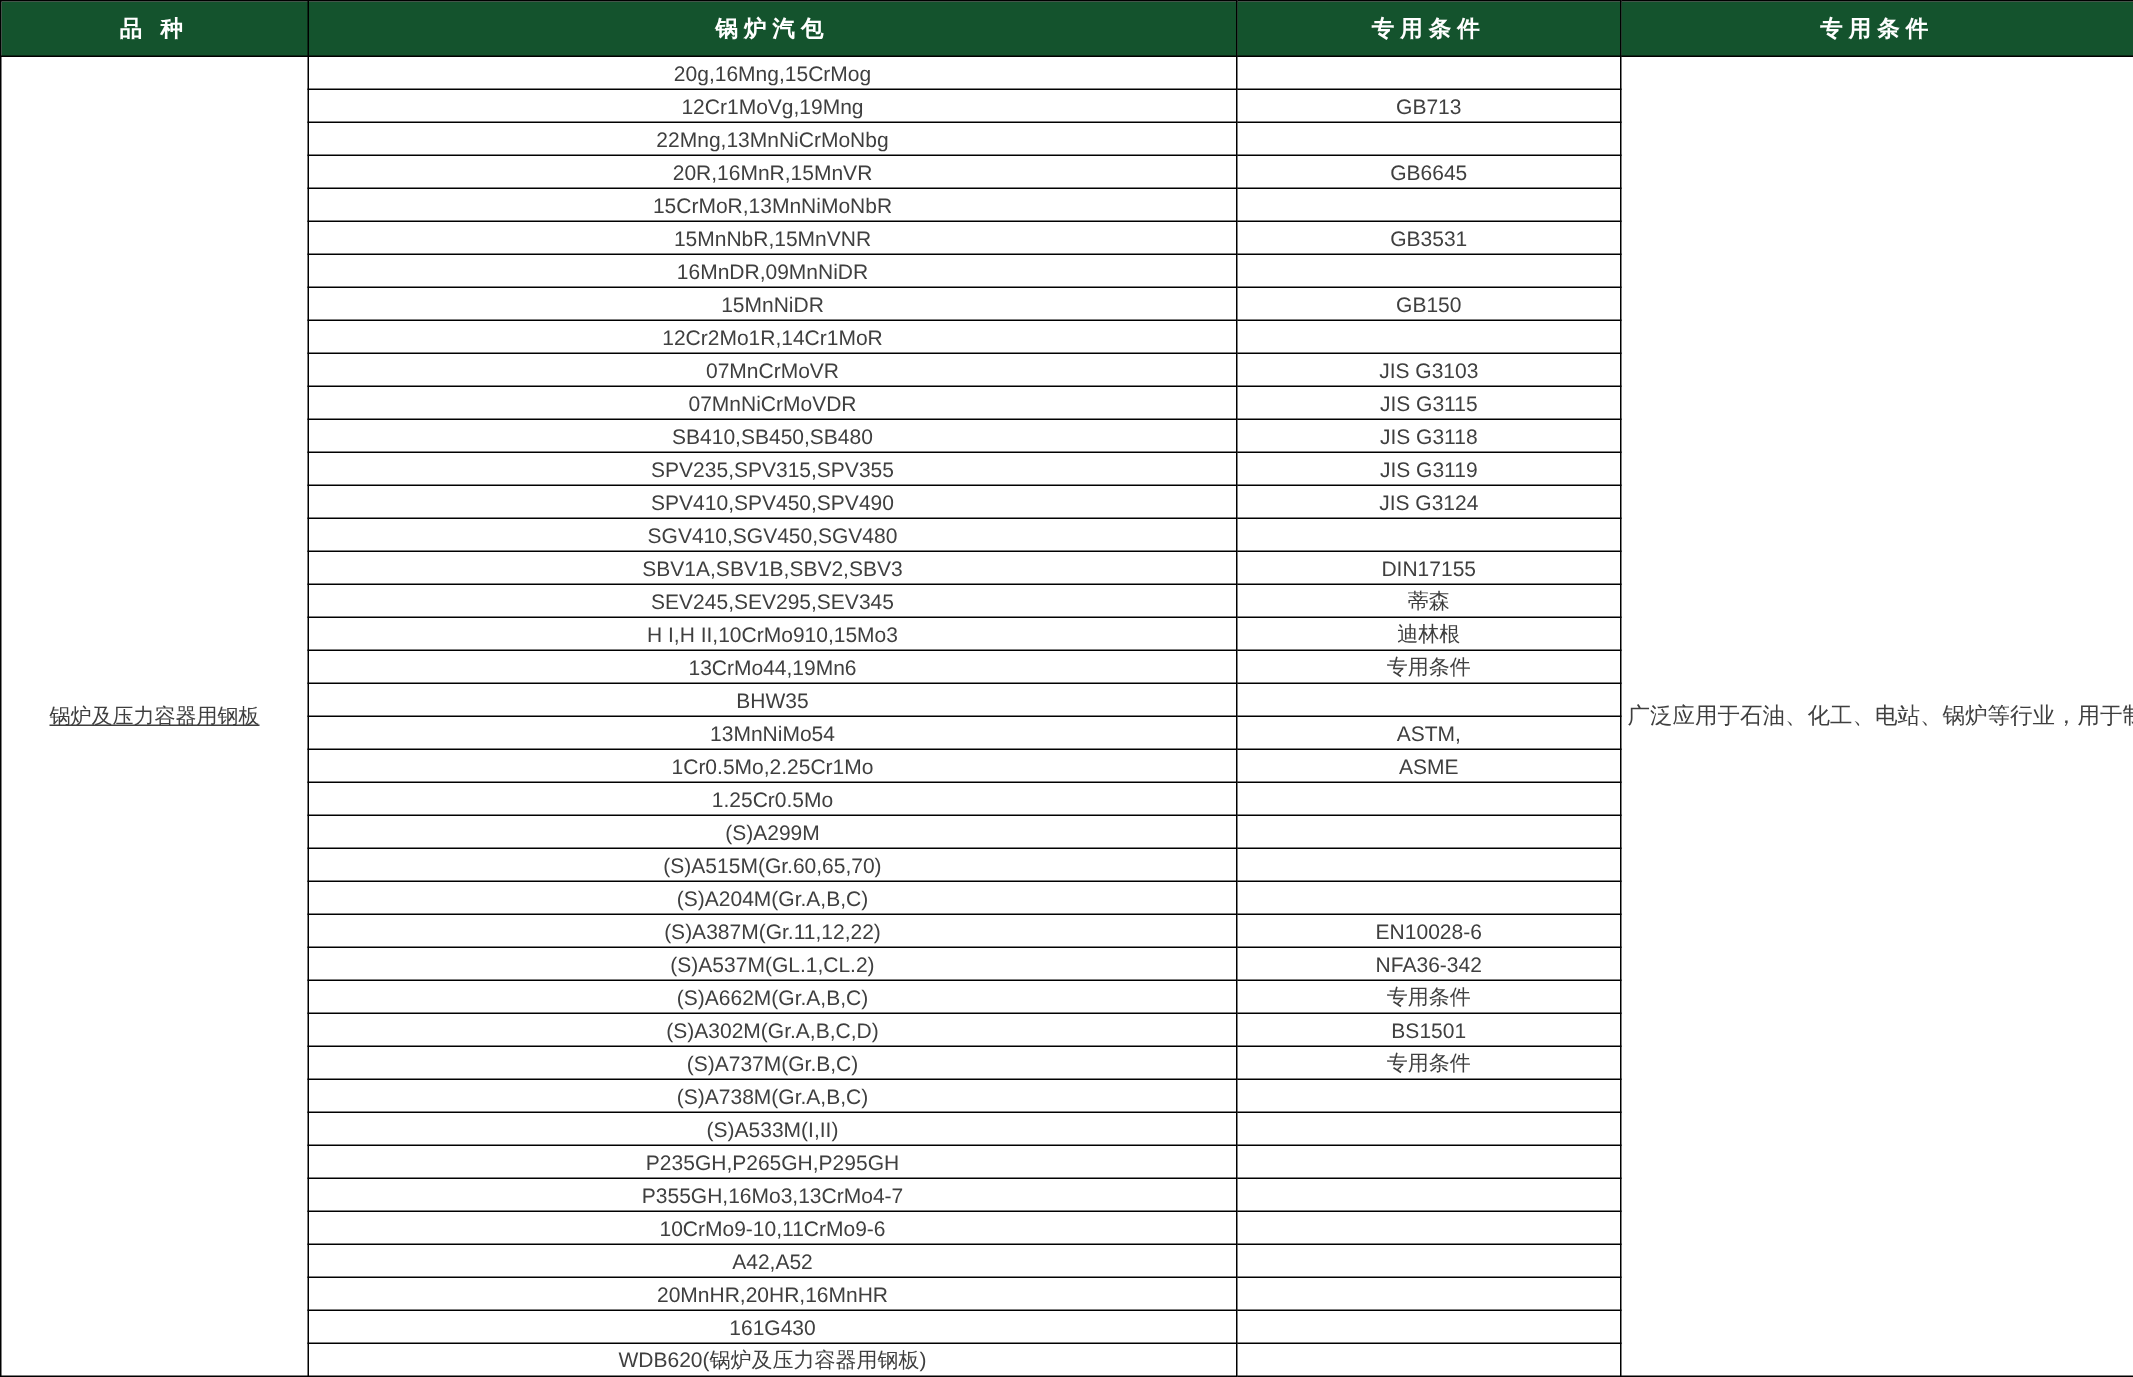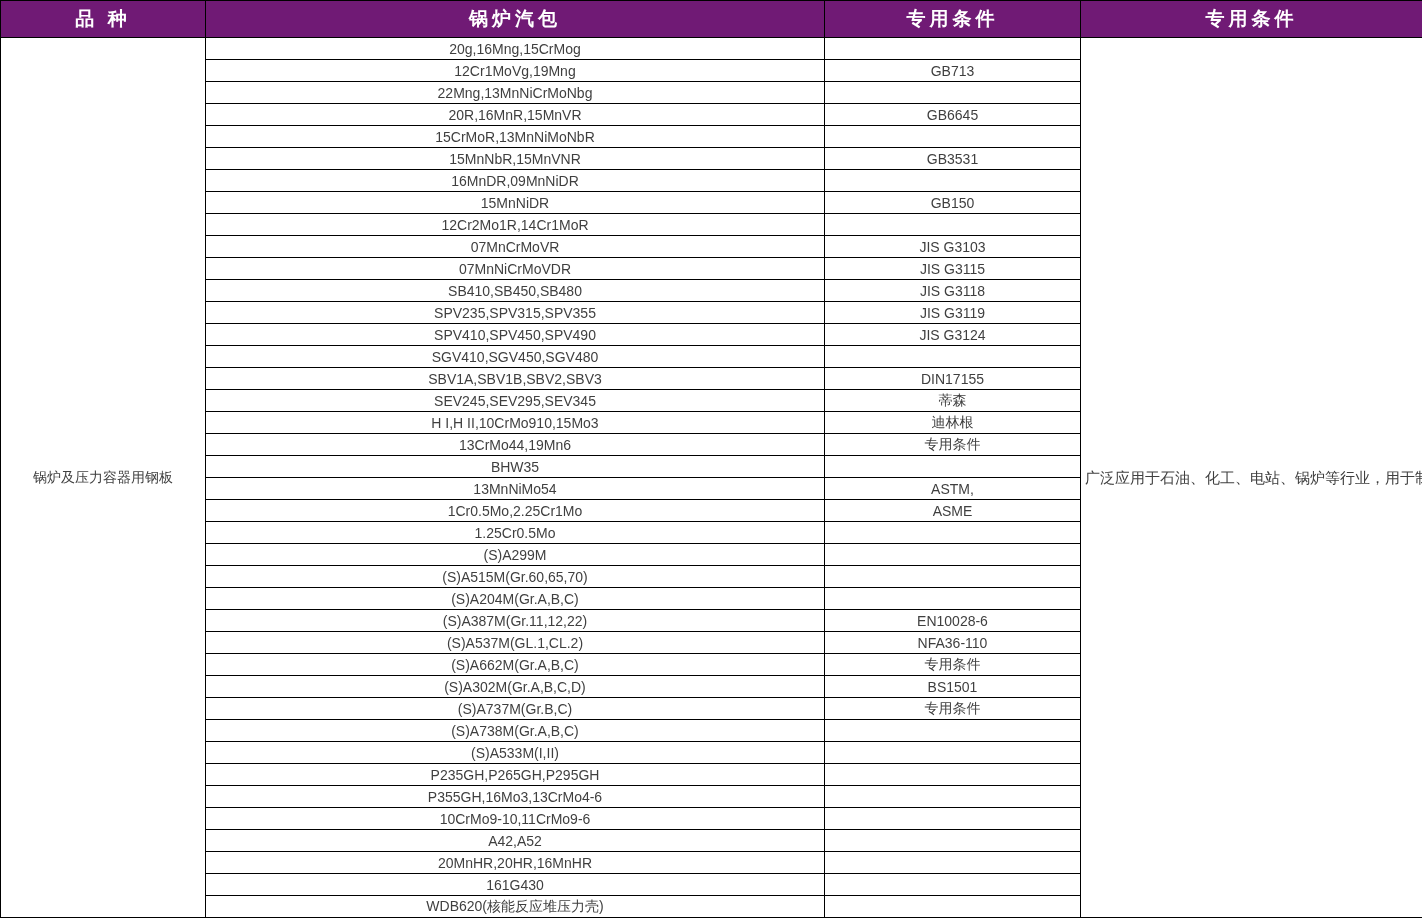--- a/index.html
+++ b/index.html
@@ -14,23 +14,23 @@
     background: #ffffff;
     overflow: hidden;
   }
   table.steel-table {
     border-collapse: collapse;
     table-layout: fixed;
     width: 1422px;
     height: 918px;
   }
   table.steel-table th {
-    background: #701a75;
+    background: #14532d;
     color: #ffffff;
-    font-size: 19px;
+    font-size: 15px;
     font-weight: bold;
     letter-spacing: 4px;
     height: 36px;
     border: 1px solid #000000;
     text-align: center;
     vertical-align: middle;
     padding: 0;
   }
   table.steel-table td {
     border: 1px solid #000000;
@@ -40,20 +40,21 @@
     color: #3f3f3f;
     height: 21px;
     padding: 0 4px;
     overflow: hidden;
     white-space: nowrap;
   }
   td.variety {
     font-size: 14px;
     color: #3f3f3f;
     white-space: nowrap;
+    text-decoration: underline;
   }
   td.usage {
     vertical-align: middle;
     padding: 0 6px;
     white-space: normal;
   }
   .usage-text {
     font-size: 15px;
     line-height: 29px;
     color: #3f3f3f;
@@ -189,21 +190,21 @@
       <tr>
           <td class="grade">(S)A204M(Gr.A,B,C)</td>
           <td class="standard"></td>
         </tr>
       <tr>
           <td class="grade">(S)A387M(Gr.11,12,22)</td>
           <td class="standard">EN10028-6</td>
         </tr>
       <tr>
           <td class="grade">(S)A537M(GL.1,CL.2)</td>
-          <td class="standard">NFA36-110</td>
+          <td class="standard">NFA36-342</td>
         </tr>
       <tr>
           <td class="grade">(S)A662M(Gr.A,B,C)</td>
           <td class="standard">专用条件</td>
         </tr>
       <tr>
           <td class="grade">(S)A302M(Gr.A,B,C,D)</td>
           <td class="standard">BS1501</td>
         </tr>
       <tr>
@@ -216,38 +217,38 @@
         </tr>
       <tr>
           <td class="grade">(S)A533M(I,II)</td>
           <td class="standard"></td>
         </tr>
       <tr>
           <td class="grade">P235GH,P265GH,P295GH</td>
           <td class="standard"></td>
         </tr>
       <tr>
-          <td class="grade">P355GH,16Mo3,13CrMo4-6</td>
+          <td class="grade">P355GH,16Mo3,13CrMo4-7</td>
           <td class="standard"></td>
         </tr>
       <tr>
           <td class="grade">10CrMo9-10,11CrMo9-6</td>
           <td class="standard"></td>
         </tr>
       <tr>
           <td class="grade">A42,A52</td>
           <td class="standard"></td>
         </tr>
       <tr>
           <td class="grade">20MnHR,20HR,16MnHR</td>
           <td class="standard"></td>
         </tr>
       <tr>
           <td class="grade">161G430</td>
           <td class="standard"></td>
         </tr>
       <tr>
-          <td class="grade">WDB620(核能反应堆压力壳)</td>
+          <td class="grade">WDB620(锅炉及压力容器用钢板)</td>
           <td class="standard"></td>
         </tr>
     </tbody>
   </table>
 </div>
 
 </body></html>

